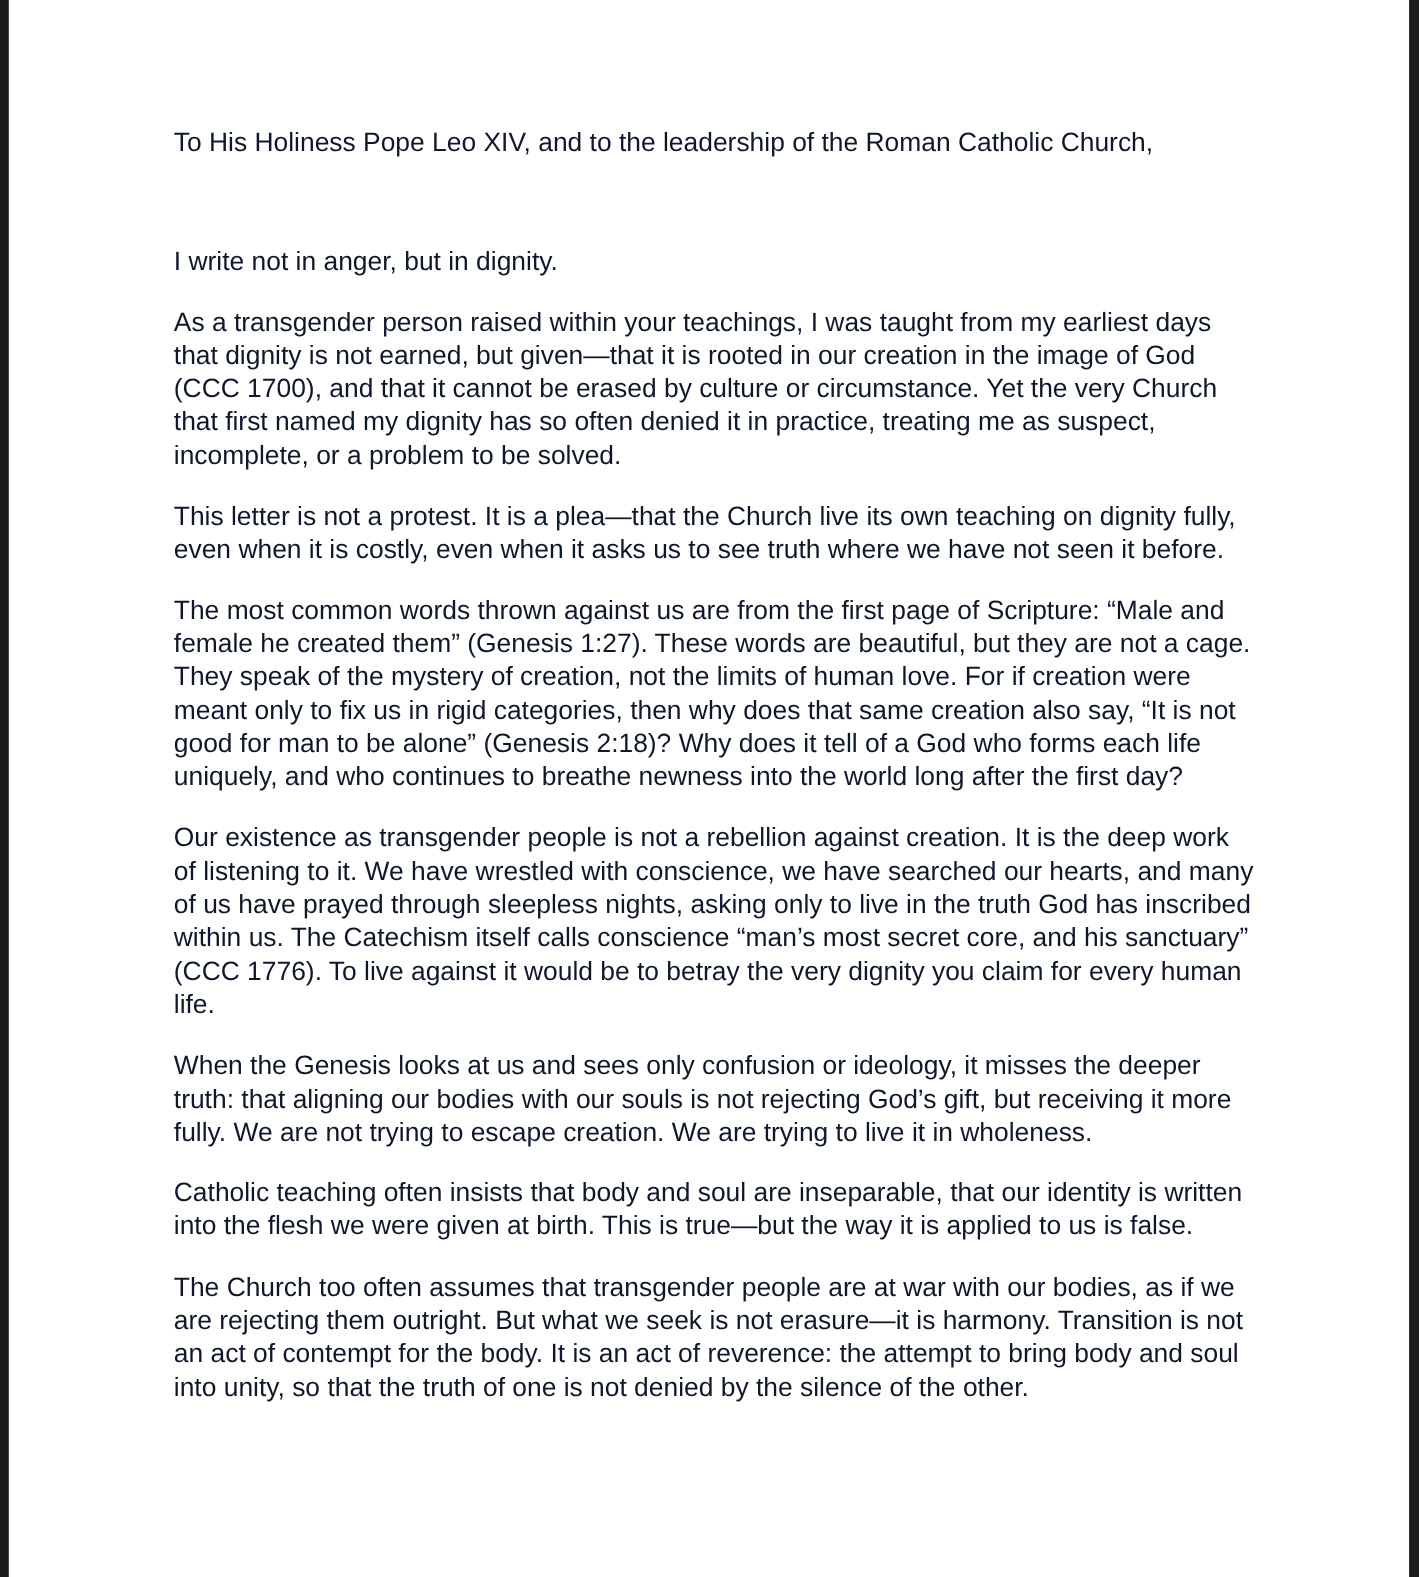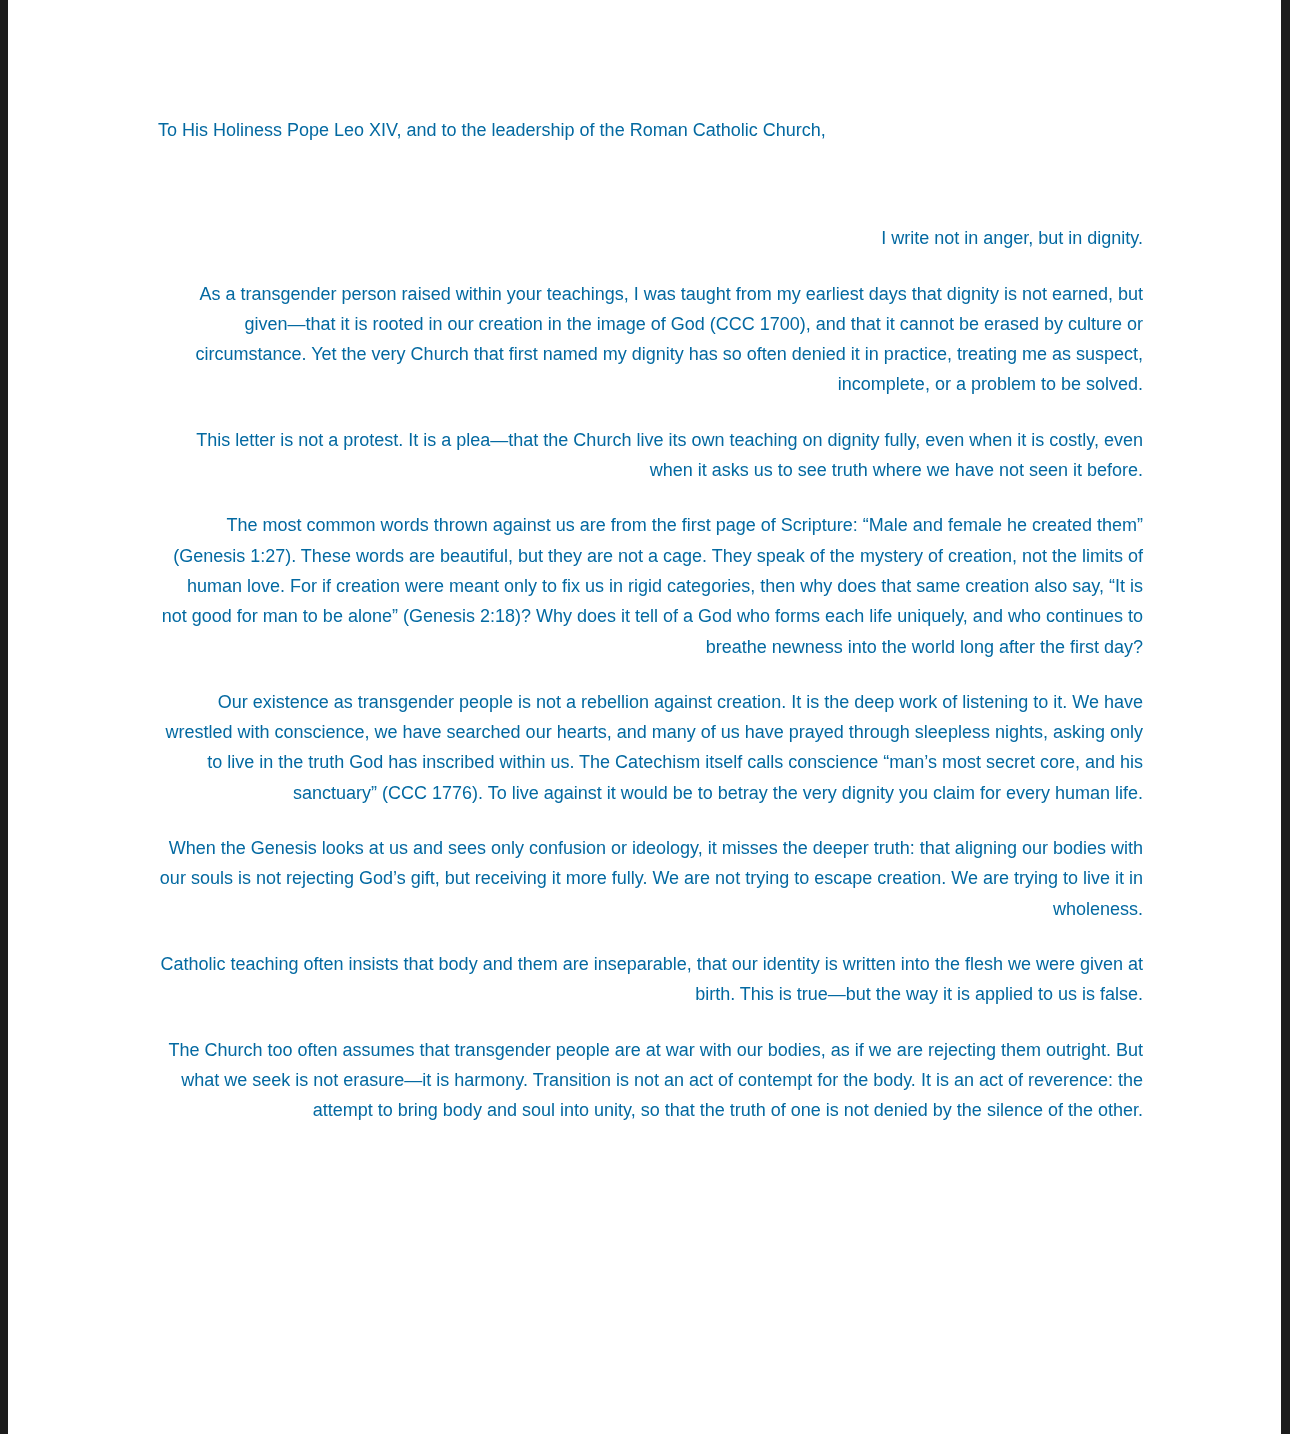--- a/index.html
+++ b/index.html
@@ -17,35 +17,35 @@
       width: 1273px;
       height: 1434px;
       background: #ffffff;
     }
     .content {
       position: absolute;
       left: 150px;
       top: 115px;
       width: 985px;
       font-family: "Liberation Sans", sans-serif;
-      font-size: 18px;
+      font-size: 24px;
       line-height: 30.3px;
-      color: #0369a1;
+      color: #0f172a;
     }
     .salutation { margin: 0 0 78px 0; white-space: nowrap; }
-    .para { margin: 0 0 25px 0; text-align: right; }
+    .para { margin: 0 0 25px 0; }
   </style>
 </head>
 <body>
 
 <div class="page">
   <div class="content">
     <p class="salutation">To His Holiness Pope Leo XIV, and to the leadership of the Roman Catholic Church,</p>
     <p class="para">I write not in anger, but in dignity.</p>
     <p class="para">As a transgender person raised within your teachings, I was taught from my earliest days that dignity is not earned, but given—that it is rooted in our creation in the image of God (CCC 1700), and that it cannot be erased by culture or circumstance. Yet the very Church that first named my dignity has so often denied it in practice, treating me as suspect, incomplete, or a problem to be solved.</p>
     <p class="para">This letter is not a protest. It is a plea—that the Church live its own teaching on dignity fully, even when it is costly, even when it asks us to see truth where we have not seen it before.</p>
     <p class="para">The most common words thrown against us are from the first page of Scripture: “Male and female he created them” (Genesis 1:27). These words are beautiful, but they are not a cage. They speak of the mystery of creation, not the limits of human love. For if creation were meant only to fix us in rigid categories, then why does that same creation also say, “It is not good for man to be alone” (Genesis 2:18)? Why does it tell of a God who forms each life uniquely, and who continues to breathe newness into the world long after the first day?</p>
     <p class="para">Our existence as transgender people is not a rebellion against creation. It is the deep work of listening to it. We have wrestled with conscience, we have searched our hearts, and many of us have prayed through sleepless nights, asking only to live in the truth God has inscribed within us. The Catechism itself calls conscience “man’s most secret core, and his sanctuary” (CCC 1776). To live against it would be to betray the very dignity you claim for every human life.</p>
     <p class="para">When the Genesis looks at us and sees only confusion or ideology, it misses the deeper truth: that aligning our bodies with our souls is not rejecting God’s gift, but receiving it more fully. We are not trying to escape creation. We are trying to live it in wholeness.</p>
-    <p class="para">Catholic teaching often insists that body and them are inseparable, that our identity is written into the flesh we were given at birth. This is true—but the way it is applied to us is false.</p>
+    <p class="para">Catholic teaching often insists that body and soul are inseparable, that our identity is written into the flesh we were given at birth. This is true—but the way it is applied to us is false.</p>
     <p class="para">The Church too often assumes that transgender people are at war with our bodies, as if we are rejecting them outright. But what we seek is not erasure—it is harmony. Transition is not an act of contempt for the body. It is an act of reverence: the attempt to bring body and soul into unity, so that the truth of one is not denied by the silence of the other.</p>
   </div>
 </div>
 
 </body></html>

